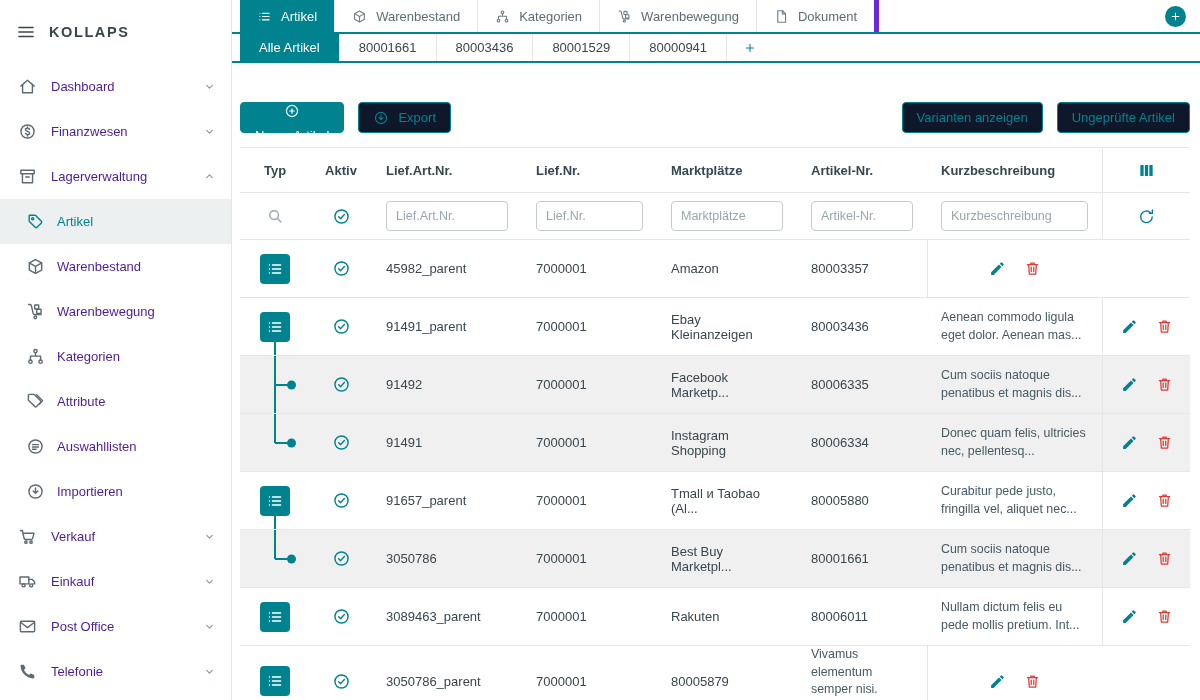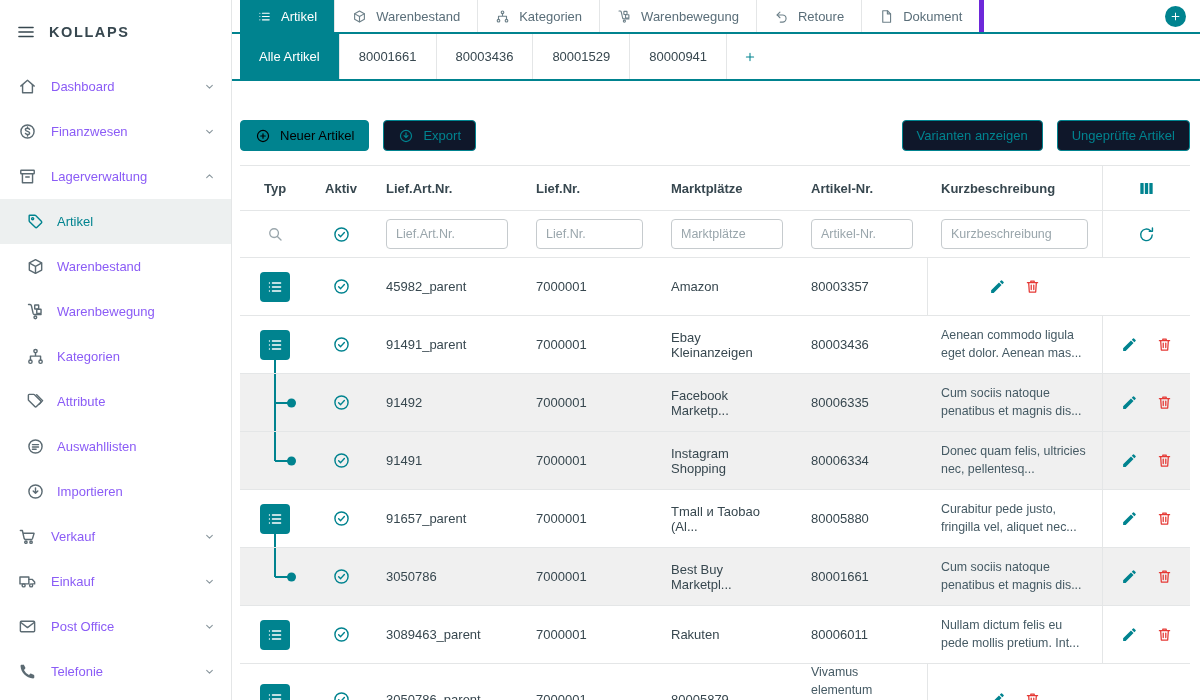--- a/index.html
+++ b/index.html
@@ -10,55 +10,55 @@
   .icon{ display:inline-flex; align-items:center; justify-content:center; }
   .icon svg{ width:100%; height:100%; }
 
   
   .sidebar{ width:232px; flex:none; border-right:1px solid #e4e6e7; display:flex; flex-direction:column; }
   .logo-row{ display:flex; align-items:center; gap:13px; height:64px; padding:0 16px; flex:none; }
   .menu-ic{ width:20px; height:20px; color:#37474f; cursor:pointer; }
   .logo-text{ font-weight:bold; font-size:14.5px; letter-spacing:1.6px; color:#37474f; }
   .nav-item{ display:flex; align-items:center; height:45px; padding:0 14px 0 18px; cursor:pointer; background:#fff; }
   .nav-item .nav-ic{ width:19px; height:19px; color:#5c6b73; margin-right:14px; flex:none; }
-  .nav-item .label{ flex:1; font-size:13px; color:#8b5cf6; white-space:nowrap; }
+  .nav-item .label{ flex:1; font-size:13px; color:#4c1d95; white-space:nowrap; }
   .nav-item .chev{ width:15px; height:15px; color:#8a979e; flex:none; }
   .nav-item.child{ padding-left:26px; }
   .nav-item.child .nav-ic{ margin-right:12px; }
   .nav-item.active{ background:#edf0f0; }
   .nav-item.active .label{ color:var(--accent); }
   .nav-item.active .nav-ic{ color:var(--accent); }
 
   
   .main{ flex:1; display:flex; flex-direction:column; min-width:0; }
 
   .tabbar{ height:34px; flex:none; display:flex; align-items:stretch; border-bottom:2px solid var(--accent); padding-left:8px; }
   .tab{ display:flex; align-items:center; gap:9px; padding:0 17px; cursor:pointer; color:#5a6e79; font-size:13px; white-space:nowrap; }
   .tab + .tab{ border-left:1px solid #e4e6e7; }
   .tab:last-of-type{ border-right:5px solid #6d28d9; }
   .tab .icon{ width:15px; height:15px; color:#6d8089; }
   .tab.active{ background:var(--accent); color:#fff; }
   .tab.active .icon{ color:#fff; }
   .tab-plus{ margin:0 14px 0 auto; align-self:center; width:21px; height:21px; border-radius:50%; background:var(--accent); color:#fff; border:none; cursor:pointer; display:flex; align-items:center; justify-content:center; padding:0; flex:none; }
   .tab-plus .icon{ width:13px; height:13px; }
 
-  .subtabbar{ height:47px; flex:none; display:flex; align-items:stretch; border-bottom:2px solid var(--accent); padding-left:8px; }
+  .subtabbar{ height:29px; flex:none; display:flex; align-items:stretch; border-bottom:2px solid var(--accent); padding-left:8px; }
   .subtab{ display:flex; align-items:center; padding:0 19px; cursor:pointer; font-size:13px; color:#37474f; white-space:nowrap; }
   .subtab + .subtab{ border-left:1px solid #e4e6e7; }
   .subtab.active{ background:var(--accent); color:#fff; }
   .subtab-plus{ display:flex; align-items:center; padding:0 16px; border-left:1px solid #e4e6e7; color:var(--accent); cursor:pointer; }
   .subtab-plus .icon{ width:14px; height:14px; }
 
   .content{ flex:1; padding:39px 10px 0 8px; min-width:0; overflow:hidden; }
 
   
   .toolbar{ display:flex; gap:14px; margin-bottom:14px; }
   .btn{ height:31px; display:inline-flex; align-items:center; gap:9px; padding:0 14px; border-radius:4px; border:1px solid var(--accent); background:#0f172a; color:var(--accent); font-size:13px; cursor:pointer; white-space:nowrap; }
   .btn .icon{ width:16px; height:16px; }
-  .btn.primary{ background:var(--accent); color:#000000; }
+  .btn.primary{ background:var(--accent); color:#ffffff;flex-direction:column; }
   .spacer{ flex:1; }
 
   
   .table{ border-top:1px solid #e4e6e7; }
   .trow{ display:grid; grid-template-columns:70px 62px 150px 135px 140px 130px 1fr 88px; border-bottom:1px solid #e4e6e7; align-items:center; min-height:58px; background:#fff; }
   .trow.child-row{ background:#f0f0f0; }
   .thead{ min-height:45px; font-weight:bold; color:#263238; }
   .tfilter{ min-height:47px; }
   .cell{ padding:0 14px; font-size:13px; color:#37474f; overflow:hidden; }
   .cell.center{ display:flex; justify-content:center; align-items:center; padding:0; }
@@ -328,29 +328,20 @@
           <svg viewBox="0 0 24 24" fill="none" stroke="currentColor" stroke-width="1.8" stroke-linecap="round" stroke-linejoin="round">
             <path d="M3.2 3.2h1.9c.8 0 1.5.6 1.7 1.4l2.2 9.8c.2.8.9 1.4 1.7 1.4H19"></path>
             <circle cx="11.8" cy="19.4" r="1.7"></circle>
             <rect x="11" y="3.8" width="5" height="5" rx="0.4"></rect>
             <rect x="13.6" y="9.2" width="5.4" height="5.4" rx="0.4"></rect>
           </svg>
         </span>
     <span class="tab-label">Warenbewegung</span>
   </div>
 
-  <div class="tab">
-    <span class="icon">
-          <svg viewBox="0 0 24 24" fill="none" stroke="currentColor" stroke-width="1.8" stroke-linecap="round" stroke-linejoin="round">
-            <path d="M9.5 14L5 9.5 9.5 5"></path>
-            <path d="M5 9.5h8.6a5.7 5.7 0 0 1 0 11.4H10"></path>
-          </svg>
-        </span>
-    <span class="tab-label">Retoure</span>
-  </div>
 
   <div class="tab">
     <span class="icon">
           <svg viewBox="0 0 24 24" fill="none" stroke="currentColor" stroke-width="1.8" stroke-linecap="round" stroke-linejoin="round">
             <path d="M6 2.8h7.6l4.9 4.9v13.5H6z"></path>
             <path d="M13.4 2.8v5h5.1"></path>
           </svg>
         </span>
     <span class="tab-label">Dokument</span>
   </div>

